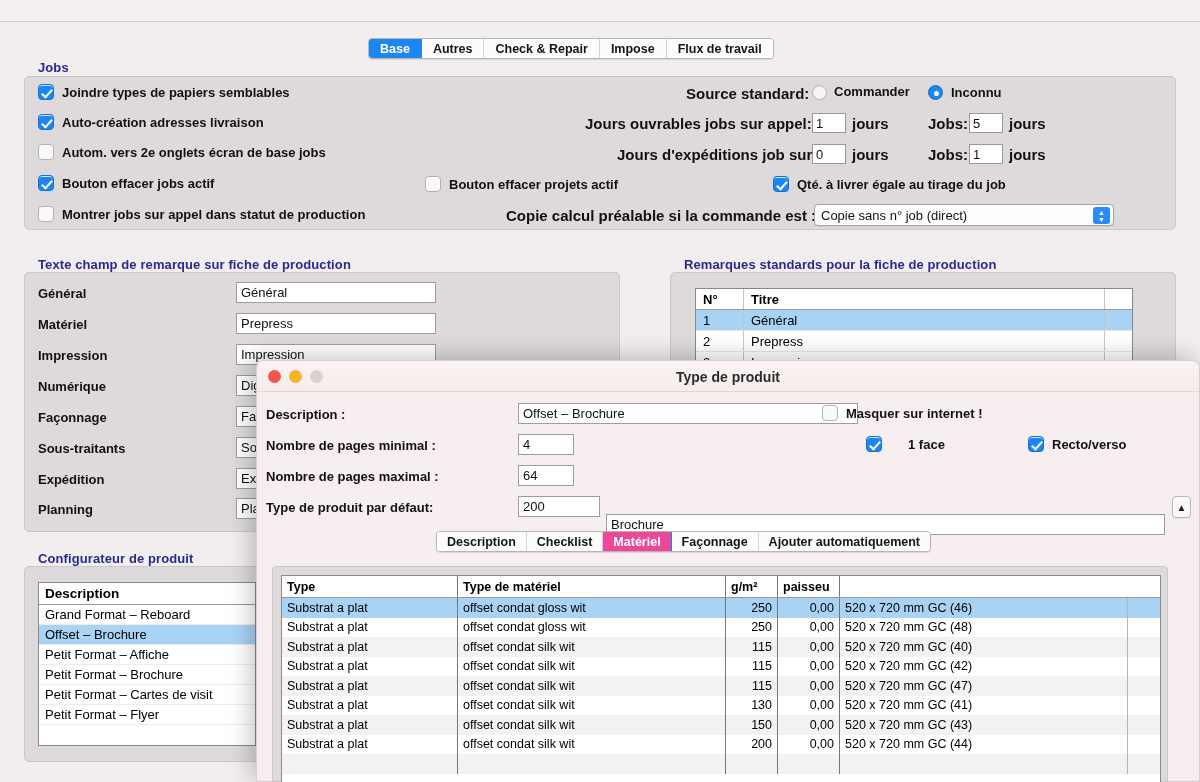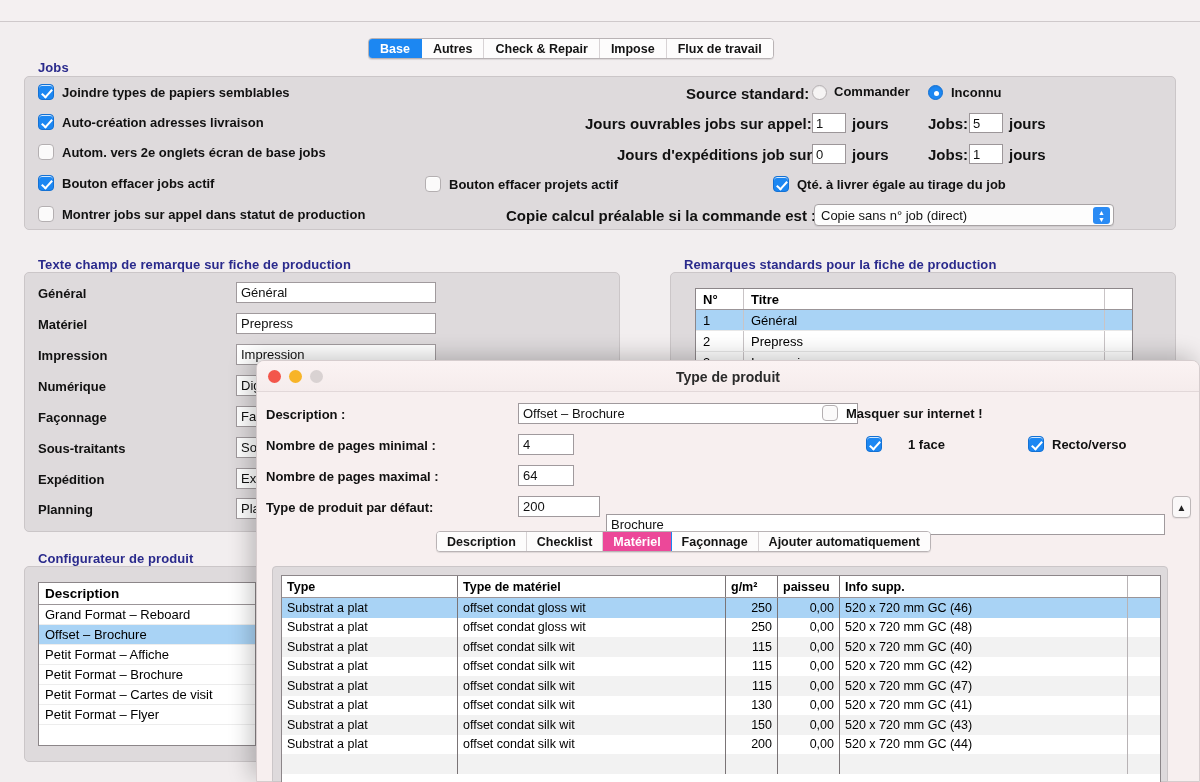--- a/index.html
+++ b/index.html
@@ -415,21 +415,20 @@
     <div class="tab">Ajouter automatiquement</div>
   </div>
 
   <div id="mat-wrap">
     <div id="mat-table">
       <div class="mrow head">
         <span class="mc c1">Type</span>
         <span class="mc c2">Type de matériel</span>
         <span class="mc c3">g/m²</span>
         <span class="mc c4">paisseu</span>
-        <span class="mc c5">Info supp.</span>
         <span class="mc c6"></span>
       </div>
 
       <div class="mrow sel">
         <span class="mc c1">Substrat a plat</span>
         <span class="mc c2">offset condat gloss wit</span>
         <span class="mc c3">250</span>
         <span class="mc c4">0,00</span>
         <span class="mc c5">520 x 720 mm GC (46)</span>
         <span class="mc c6"></span>

